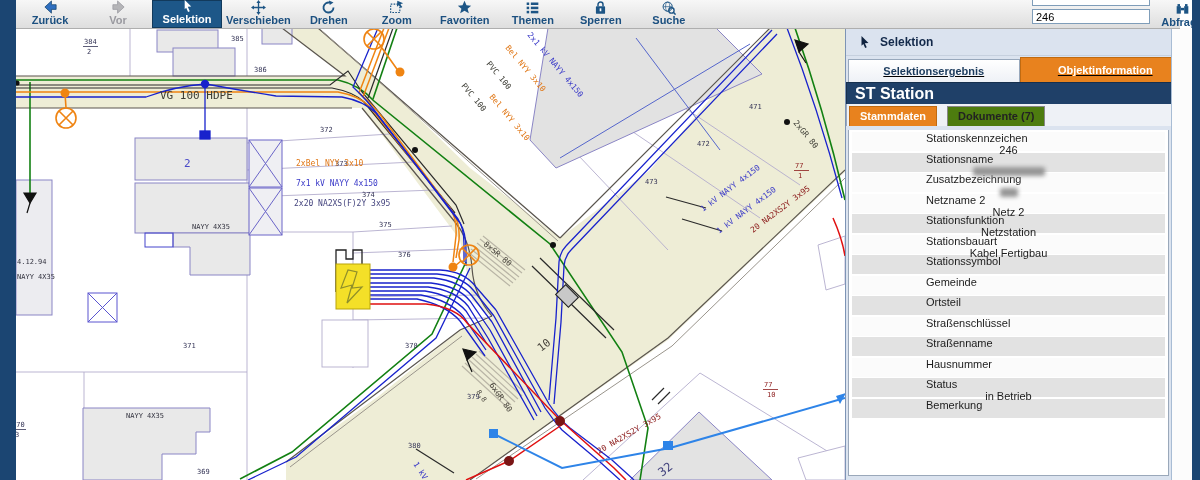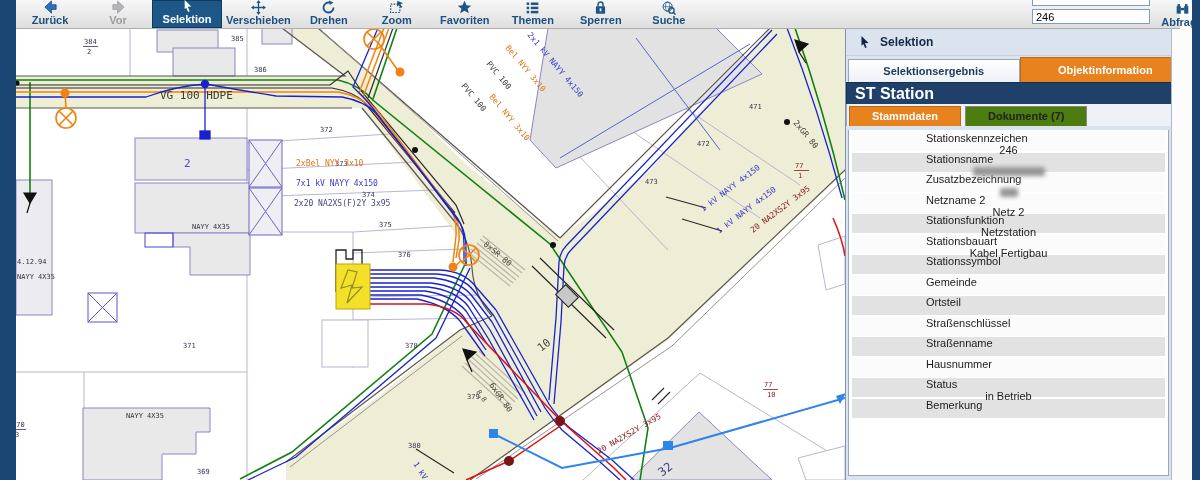--- a/index.html
+++ b/index.html
@@ -27,31 +27,31 @@
 
   
   #map-wrap{position:absolute;left:16px;top:28px;width:829px;height:452px;background:#fff;}
   #map-svg text{font-family:"DejaVu Sans Mono","DejaVu Sans",monospace;}
 
   
   #panel{position:absolute;left:845px;top:28px;width:347px;bottom:0;background:#dbe3ef;
          border-left:1px solid #7d94b5;z-index:20;}
   #panel-header{height:27px;display:flex;align-items:center;gap:8px;padding-left:12px;
                 border-bottom:1px solid #c6d0de;color:#13294a;font-weight:bold;font-size:12px;}
-  #panel-tabs{display:flex;align-items:flex-end;height:26px;padding:0 2px;gap:0;}
+  #panel-tabs{display:flex;align-items:flex-end;height:26px;padding:0 2px;gap:0;text-decoration:underline;}
   .ptab{flex:1;text-align:center;font-size:11px;font-weight:bold;height:22px;line-height:22px;
         background:linear-gradient(#ffffff,#eef1f6);color:#1a3a5c;
         border:1px solid #98a8bc;border-bottom:none;cursor:pointer;}
   .ptab.active{background:#e8821e;color:#fff;border-color:#c06a10;height:24px;line-height:24px;}
   #object-header{height:21px;background:#1f4068;color:#fff;font-weight:bold;font-size:16px;
                  line-height:21px;padding-left:8px;border:1px solid #16304e;border-bottom:none;}
   #subtabs{display:flex;align-items:flex-end;height:22px;background:#eef1f6;
            border-left:1px solid #9aa8ba;border-right:1px solid #9aa8ba;padding-left:2px;}
-  .stab{font-size:11px;font-weight:bold;padding:0 22px;height:19px;line-height:19px;
-        cursor:pointer;border:1px solid #888;border-bottom:none;margin-right:4px;text-align:right;}
+  .stab{font-size:11px;font-weight:bold;padding:0 10px;height:19px;line-height:19px;
+        cursor:pointer;border:1px solid #888;border-bottom:none;margin-right:10px;text-align:right;}
   .stab.active{background:#e8821e;color:#fff;border-color:#c06a10;}
   .stab.inactive{background:#4d7c0f;color:#222;}
   #fields-card{position:absolute;left:2px;right:24px;top:102px;bottom:4px;background:#fff;
                border:1px solid #9aa8ba;border-top:none;padding:2px 3px;overflow:hidden;}
   .prow{display:flex;height:19px;margin-bottom:1.5px;align-items:center;font-size:11px;color:#1c1c1c;flex-direction:column;}
   .prow.even{background:#fbfbfb;}
   .prow.odd{background:#e2e2e2;}
   .plabel{width:170px;padding-left:5px;white-space:nowrap;}
   .pvalue{flex:1;white-space:nowrap;}
   .blurval{display:inline-block;height:9px;background:#969696;border-radius:2px;

